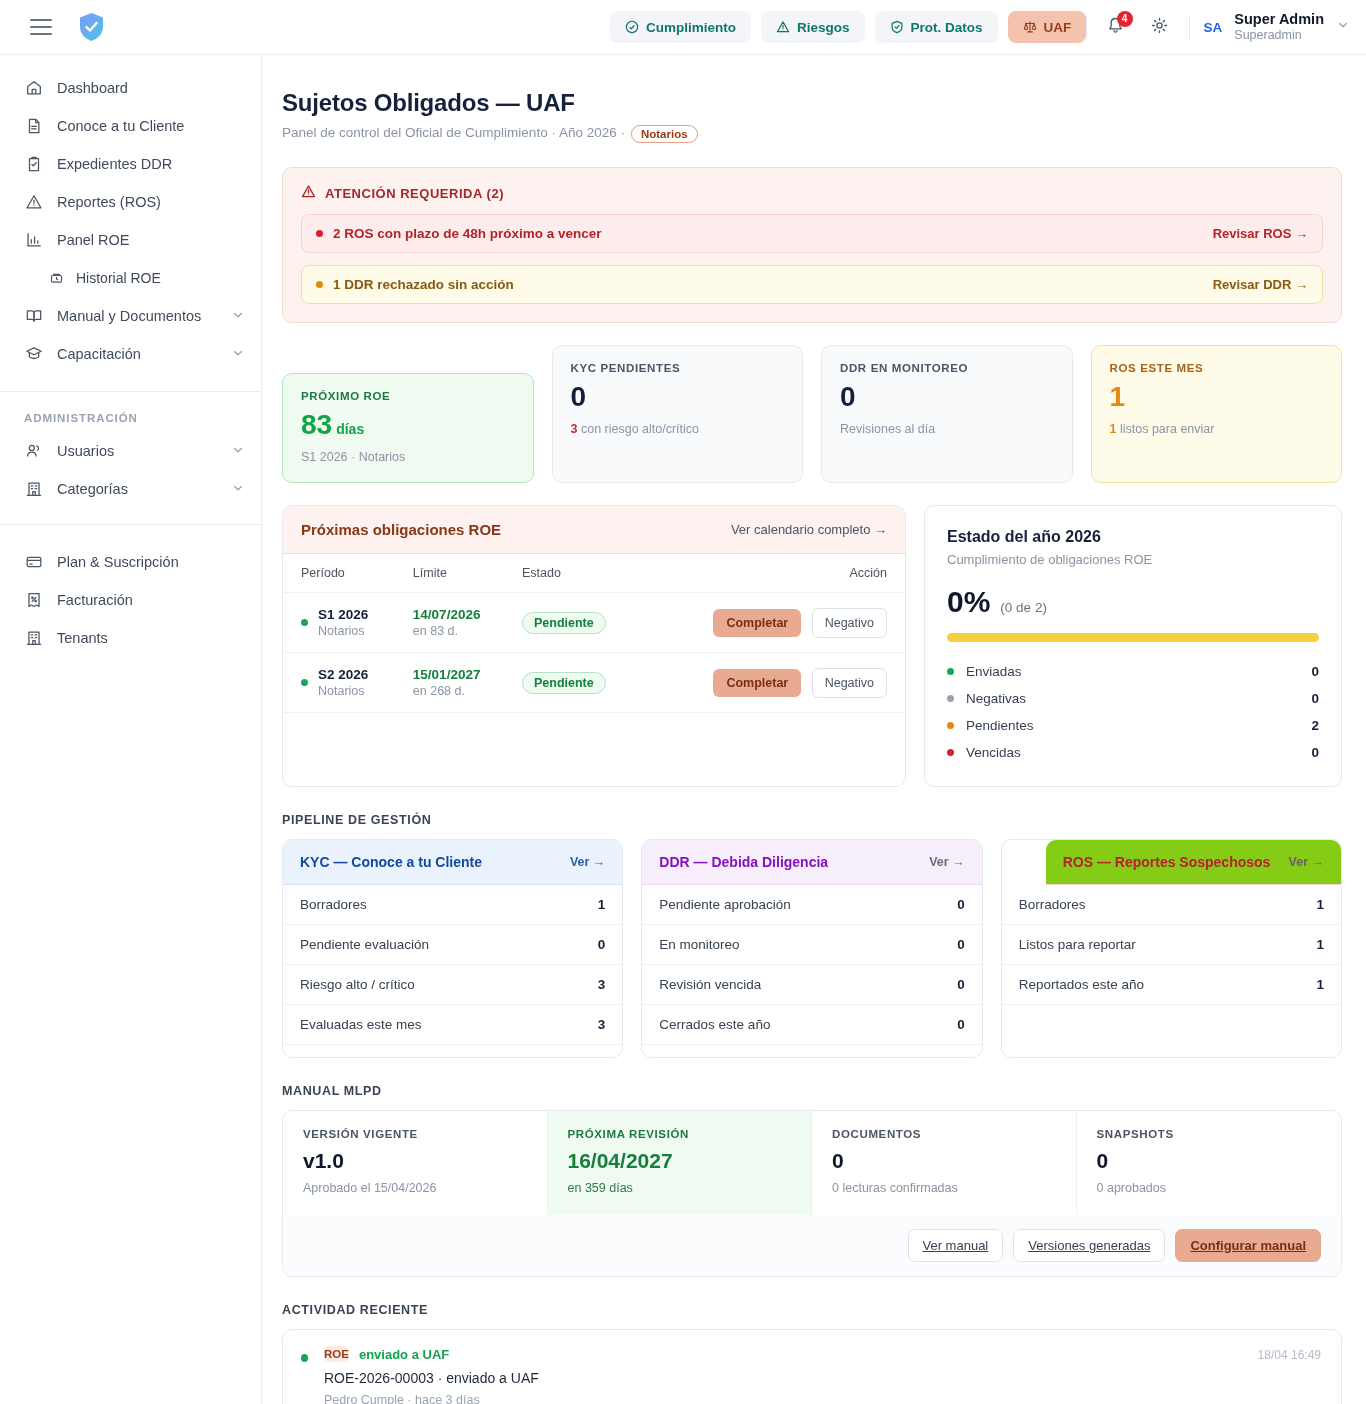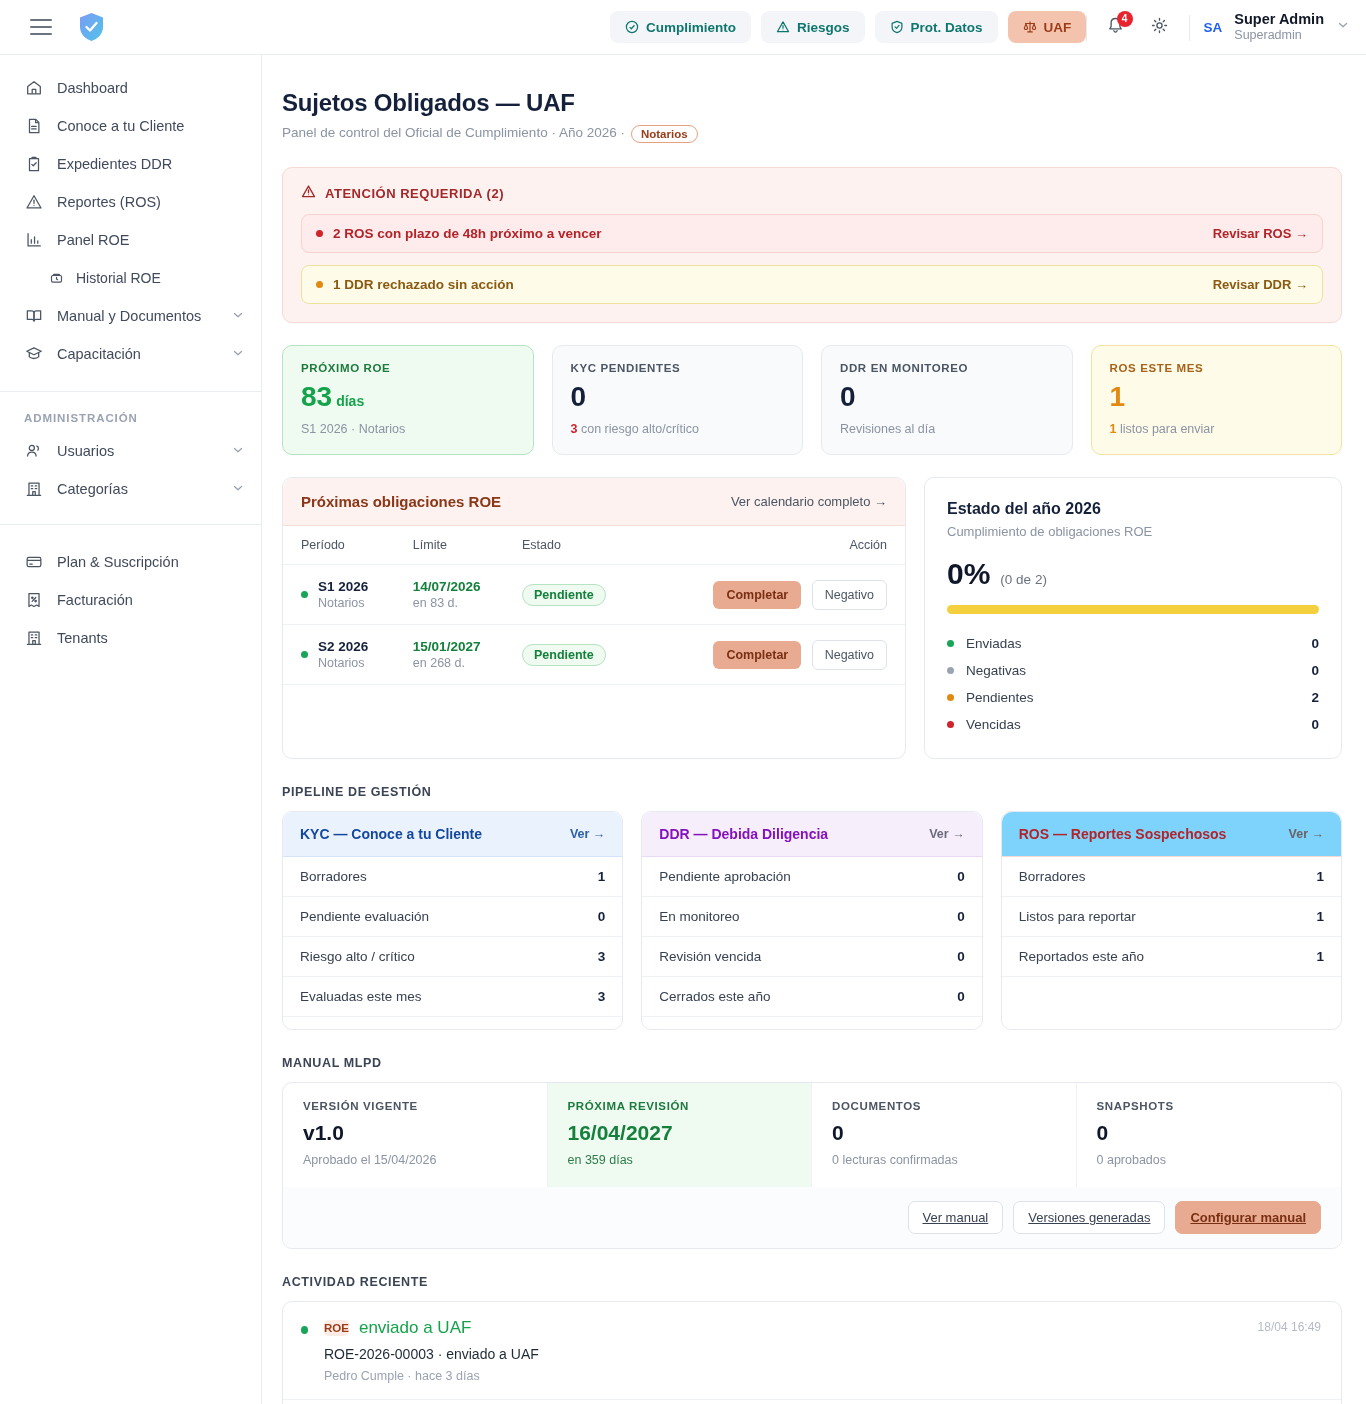--- a/index.html
+++ b/index.html
@@ -76,21 +76,21 @@
   .alert-row.yel { background: #fefbe8; border: 1px solid #f0e0a0; color: #8a5a12; }
   .alert-left { display: flex; align-items: center; gap: 10px; font-weight: 700; }
   .dot { width: 7px; height: 7px; border-radius: 50%; flex: 0 0 7px; }
   .dot.red { background: #d0232b; } .dot.amb { background: #e08a12; }
   .dot.grn { background: #18a558; } .dot.gry { background: #9aa3b2; }
   .alert-link { font-size: 13px; font-weight: 700; cursor: pointer; }
 
   
   .kpis { display: grid; grid-template-columns: repeat(4, 1fr); gap: 18px; margin-top: 22px; }
   .kpi { border-radius: 10px; padding: 16px 18px 18px; border: 1px solid #e6eaf0; background: #f8fafc; }
-  .kpi.green { background: #effaf1; border-color: #b6e3c2; }
+  .kpi.green { background: #effaf1; border-color: #b6e3c2; margin-top: 28px; }
   .kpi.yellow { background: #fefbe8; border-color: #f2e3a3; }
   .kpi-t { font-size: 11.5px; font-weight: 700; letter-spacing: .055em; color: #4b5563; }
   .kpi-t.g { color: #1d7a3e; } .kpi-t.y { color: #a7631a; }
   .kpi-v { margin-top: 9px; font-size: 28px; font-weight: 700; color: #15213b; line-height: 1; }
   .kpi-v.g { color: #14a34a; } .kpi-v.y { color: #e08a12; }
   .kpi-v small { font-size: 14px; font-weight: 700; margin-left: 4px; }
   .kpi-s { margin-top: 11px; font-size: 12.5px; color: #8b94a3; }
   .kpi-s b { font-weight: 700; }
   .c-red { color: #d0232b; } .c-amb { color: #e08a12; } .c-grn { color: #14a34a; } .c-blue { color: #1d6ff2; }
 
@@ -139,21 +139,21 @@
   .lg-row .lbl { flex: 1; margin-left: 12px; }
   .lg-row .val { font-weight: 700; color: #15213b; }
 
   
   .sec-h { font-size: 12.5px; font-weight: 700; letter-spacing: .05em; color: #3b4454; margin: 26px 0 12px; }
   .pipes { display: grid; grid-template-columns: repeat(3, 1fr); gap: 18px; }
   .pipe { background: #fff; border: 1px solid #e6eaf0; border-radius: 10px; display: flex; flex-direction: column; }
   .pipe-h { padding: 14px 17px; display: flex; align-items: center; justify-content: space-between; border-radius: 10px 10px 0 0; }
   .pipe-h.kyc { background: #e9f2fd; border-bottom: 1px solid #d3e4f8; }
   .pipe-h.ddr { background: #f7eefc; border-bottom: 1px solid #ead9f5; }
-  .pipe-h.ros { background: #7dd3fc; border-bottom: 1px solid #f7d9d1; }
+  .pipe-h.ros { background: #84cc16; border-bottom: 1px solid #f7d9d1; margin-left: 44px; }
   .pipe-t { font-size: 14px; font-weight: 700; }
   .pipe-h.kyc .pipe-t { color: #14479e; } .pipe-h.ddr .pipe-t { color: #8511bd; } .pipe-h.ros .pipe-t { color: #b3242a; }
   .pipe-link { font-size: 12.5px; font-weight: 700; cursor: pointer; }
   .pipe-h.kyc .pipe-link { color: #2d5fa6; } .pipe-h.ddr .pipe-link { color: #6c6a7d; } .pipe-h.ros .pipe-link { color: #6b6164; }
   .pipe-row { display: flex; align-items: center; justify-content: space-between;
     padding: 12px 17px; border-bottom: 1px solid #eef1f5; font-size: 13.5px; color: #374151; }
   .pipe-row:last-child { border-bottom: none; }
   .pipe-row .v { font-weight: 700; color: #15213b; }
   .pipe-fill { flex: 1; min-height: 12px; }
 
@@ -175,21 +175,21 @@
   .mbtn.primary { background: #e8ab92; border-color: #e8ab92; color: #7a2f12; font-weight: 700; }
 
   
   .activity { background: #fff; border: 1px solid #e6eaf0; border-radius: 10px; }
   .act-row { display: flex; padding: 16px 20px 16px 18px; border-bottom: 1px solid #eef1f5; }
   .act-row:last-child { border-bottom: none; }
   .act-body { flex: 1; margin-left: 16px; }
   .act-top { display: flex; align-items: center; gap: 10px; }
   .tag { border-radius: 5px; padding: 2px 0; font-size: 11.5px; font-weight: 700; }
   .tag.roe { background: #fdece6; color: #9a3c18; }
-  .act-act { font-size: 17px; font-weight: 400; }
+  .act-act { font-size: 13px; font-weight: 700; }
   .act-act.grn { color: #14a34a; }
   .act-main { margin-top: 8px; font-size: 14px; color: #1f2937; }
   .act-meta { margin-top: 7px; font-size: 12.5px; color: #9aa3b2; }
   .act-time { font-size: 12px; color: #b4bbc6; white-space: nowrap; padding-top: 2px; }
 </style>
 </head>
 <body>
 
 <div class="topbar">
   <div class="burger">

